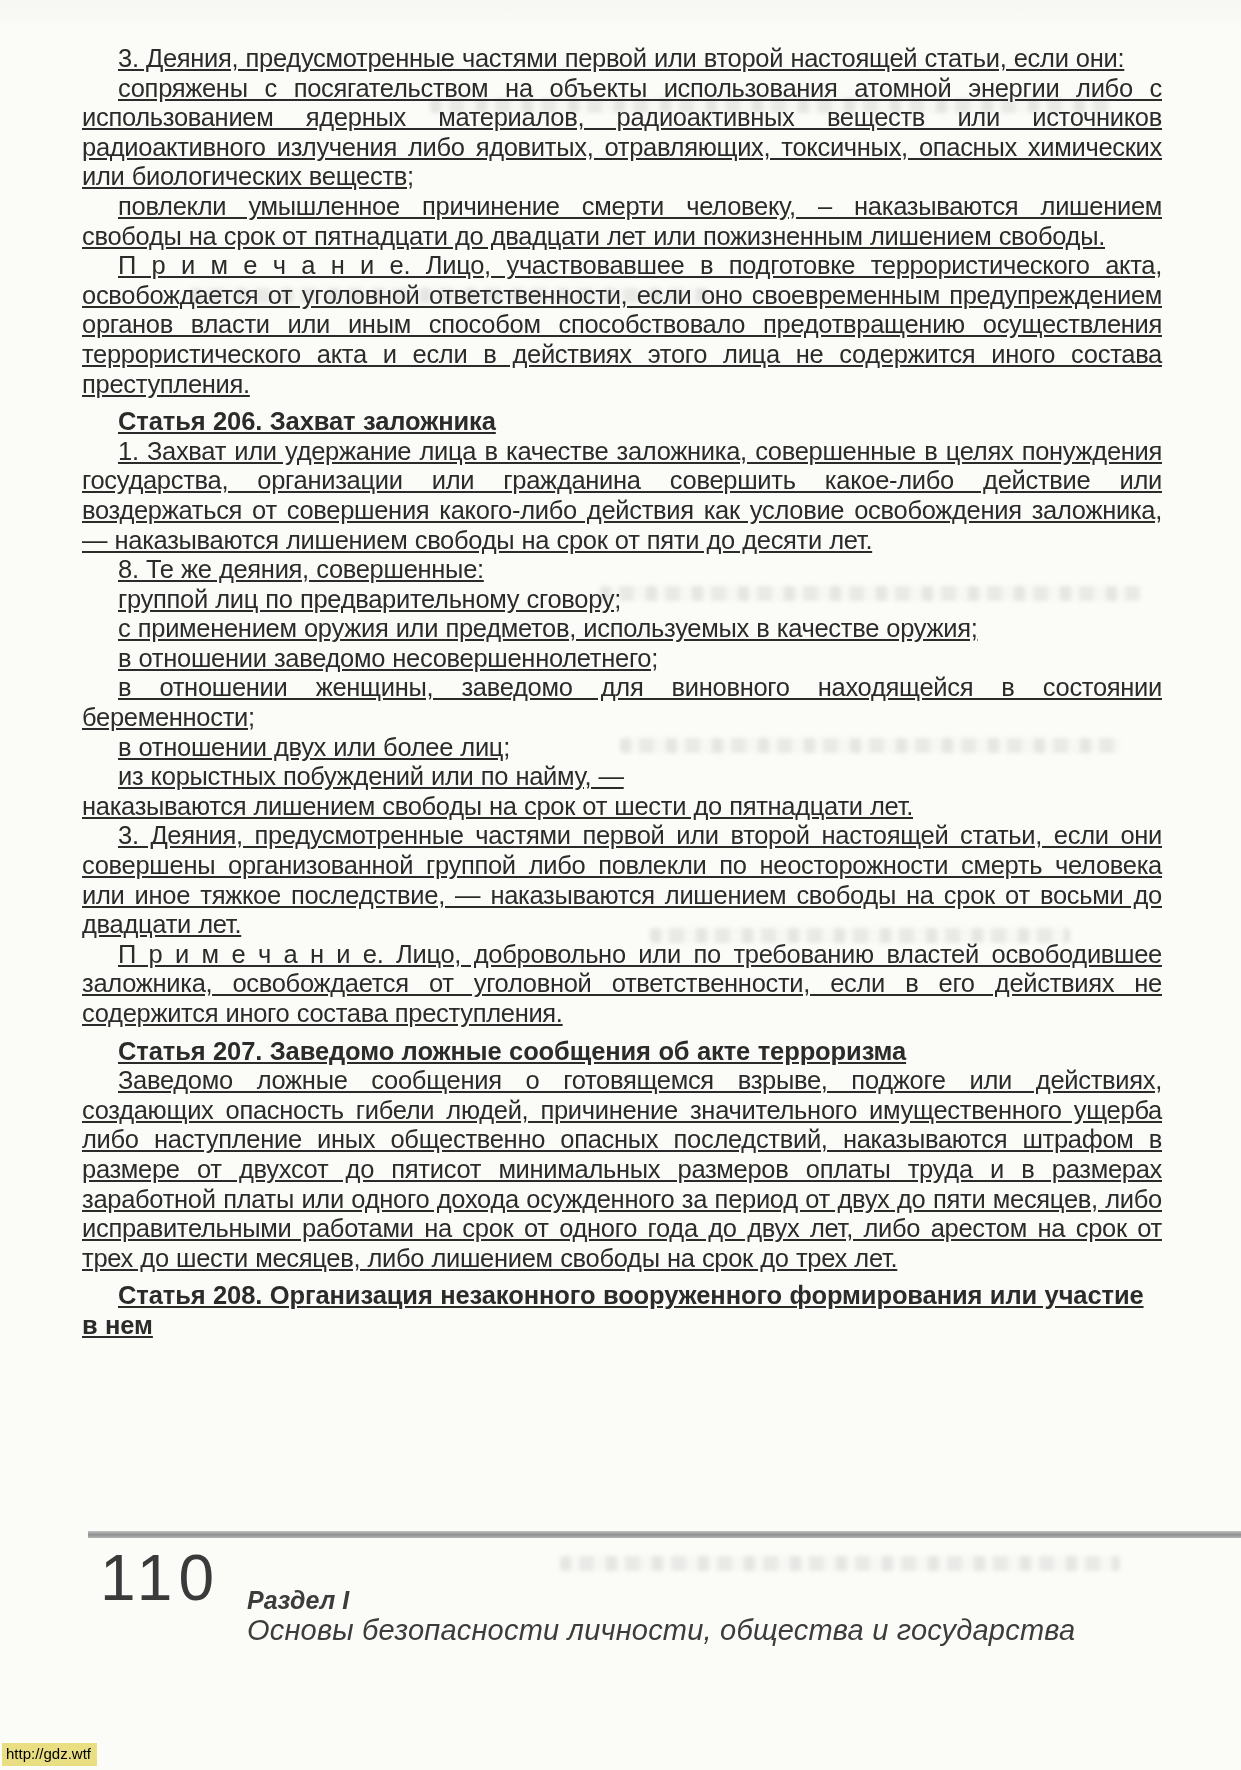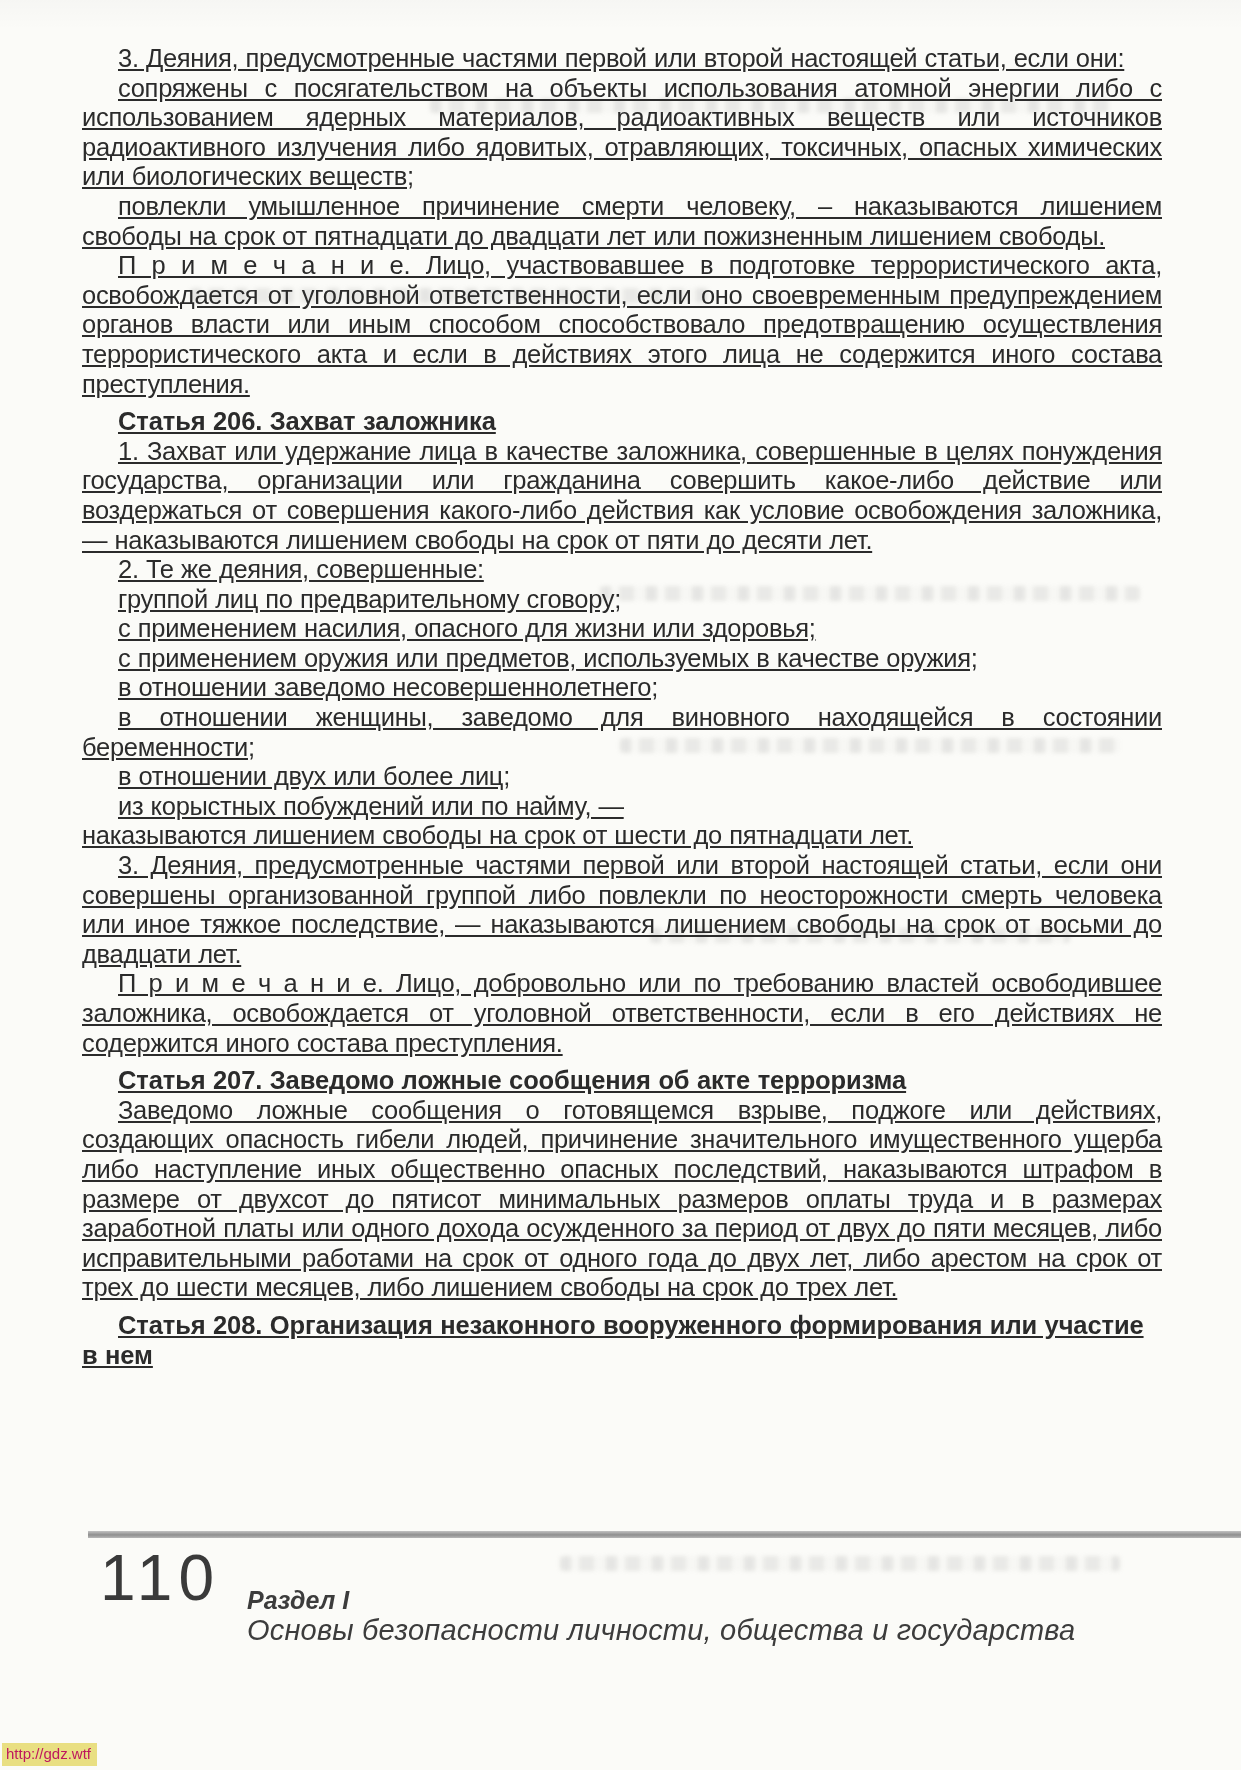--- a/index.html
+++ b/index.html
@@ -77,21 +77,21 @@
   }
   .footer-subtitle {
     font-size: 29px;
     line-height: 32px;
     letter-spacing: 0.2px;
   }
   .watermark {
     position: absolute;
     left: 2px; bottom: 4px;
     background: #e9df82;
-    color: #be185d;
+    color: #000000;
     font-size: 15px;
     line-height: 18px;
     padding: 2px 6px 3px 4px;
   }
 </style>
 </head>
 <body>
 
 <div class="page">
 
@@ -102,23 +102,22 @@
   <div class="ghost" style="top:928px; left:650px; width:420px;"></div>
   <div class="ghost" style="top:1556px; left:560px; width:560px;"></div>
 
   <div class="text-col">
     <p>3. Деяния, предусмотренные частями первой или второй настоящей статьи, если они:</p>
     <p>сопряжены с посягательством на объекты использования атомной энергии либо с использованием ядерных материалов, радиоактивных веществ или источников радиоактивного излучения либо ядовитых, отравляющих, токсичных, опасных химических или биологических веществ;</p>
     <p>повлекли умышленное причинение смерти человеку, – наказываются лишением свободы на срок от пятнадцати до двадцати лет или пожизненным лишением свободы.</p>
     <p>П р и м е ч а н и е. Лицо, участвовавшее в подготовке террористического акта, освобождается от уголовной ответственности, если оно своевременным предупреждением органов власти или иным способом способствовало предотвращению осуществления террористического акта и если в действиях этого лица не содержится иного состава преступления.</p>
     <p class="head">Статья 206. Захват заложника</p>
     <p>1. Захват или удержание лица в качестве заложника, совершенные в целях понуждения государства, организации или гражданина совершить какое-либо действие или воздержаться от совершения какого-либо действия как условие освобождения заложника, — наказываются лишением свободы на срок от пяти до десяти лет.</p>
-    <p>2. Те же деяния, совершенные:</p>
+    <p>8. Те же деяния, совершенные:</p>
     <p>группой лиц по предварительному сговору;</p>
-    <p>с применением насилия, опасного для жизни или здоровья;</p>
     <p>с применением оружия или предметов, используемых в качестве оружия;</p>
     <p>в отношении заведомо несовершеннолетнего;</p>
     <p>в отношении женщины, заведомо для виновного находящейся в состоянии беременности;</p>
     <p>в отношении двух или более лиц;</p>
     <p>из корыстных побуждений или по найму, —</p>
     <p class="noindent">наказываются лишением свободы на срок от шести до пятнадцати лет.</p>
     <p>3. Деяния, предусмотренные частями первой или второй настоящей статьи, если они совершены организованной группой либо повлекли по неосторожности смерть человека или иное тяжкое последствие, — наказываются лишением свободы на срок от восьми до двадцати лет.</p>
     <p>П р и м е ч а н и е. Лицо, добровольно или по требованию властей освободившее заложника, освобождается от уголовной ответственности, если в его действиях не содержится иного состава преступления.</p>
     <p class="head">Статья 207. Заведомо ложные сообщения об акте терроризма</p>
     <p>Заведомо ложные сообщения о готовящемся взрыве, поджоге или действиях, создающих опасность гибели людей, причинение значительного имущественного ущерба либо наступление иных общественно опасных последствий, наказываются штрафом в размере от двухсот до пятисот минимальных размеров оплаты труда и в размерах заработной платы или одного дохода осужденного за период от двух до пяти месяцев, либо исправительными работами на срок от одного года до двух лет, либо арестом на срок от трех до шести месяцев, либо лишением свободы на срок до трех лет.</p>

